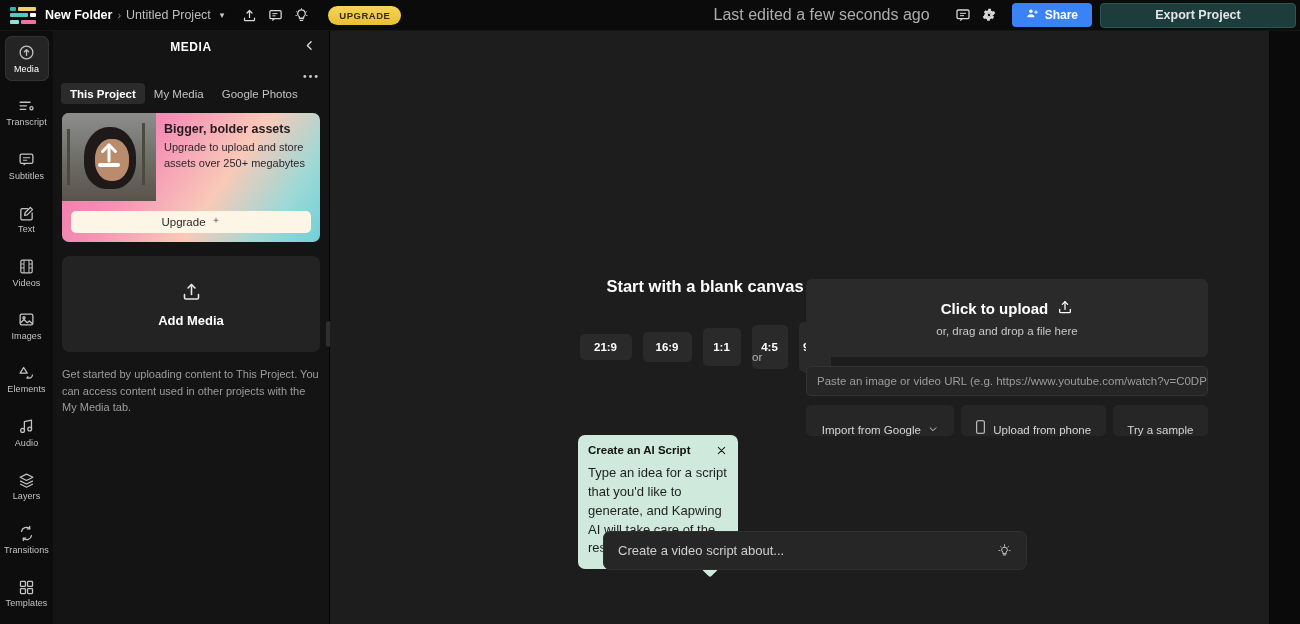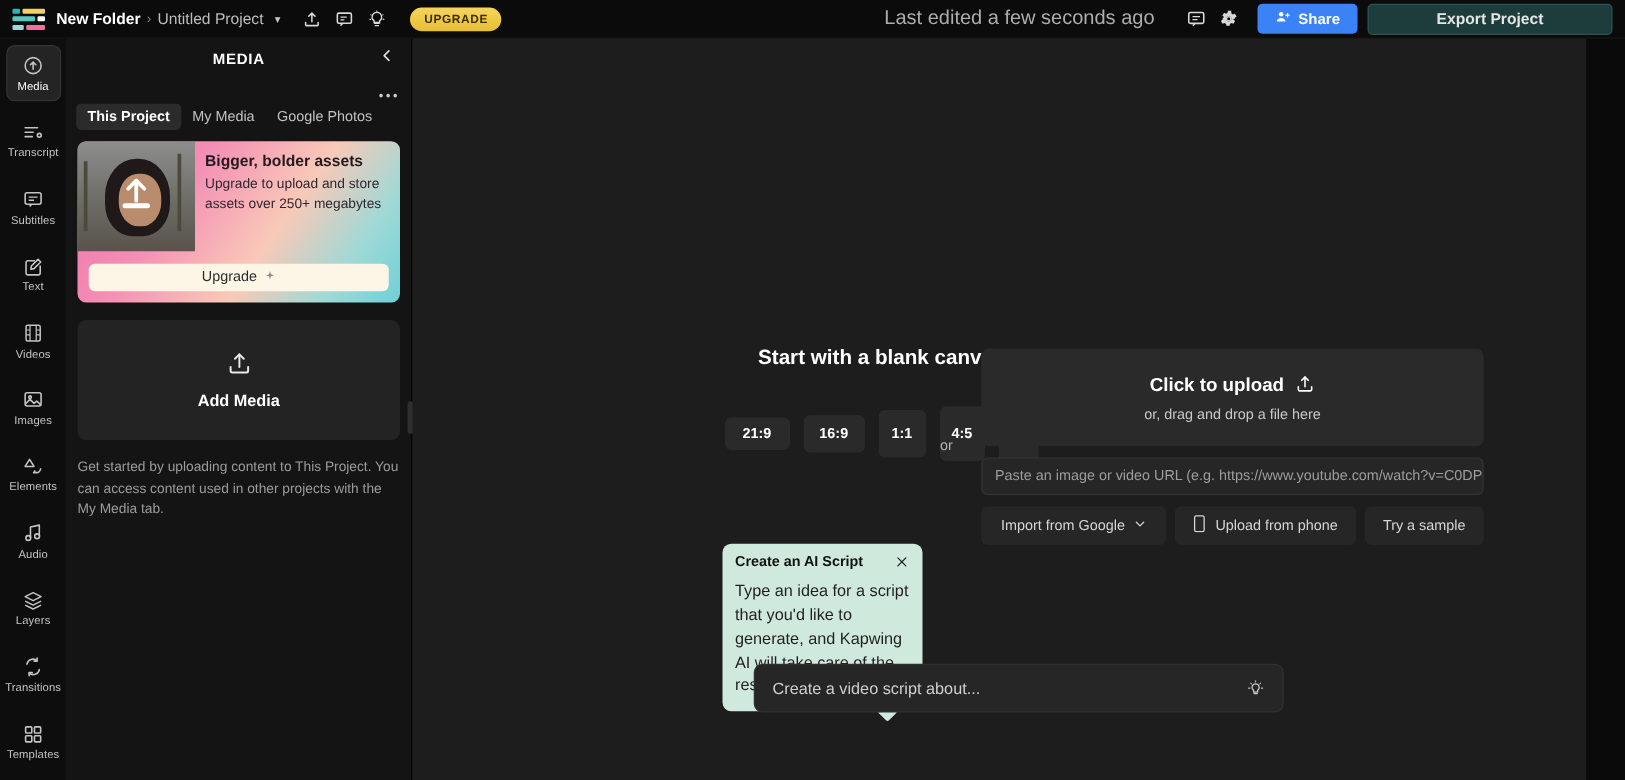--- a/index.html
+++ b/index.html
@@ -8,21 +8,21 @@
     background:#1a1a1a;
     font-family:"Liberation Sans", sans-serif;
     color:#e8e8e8;
     -webkit-font-smoothing:antialiased;
   }
   .app { position:relative; width:1300px; height:624px; display:flex; flex-direction:column; background:#000; }
 
   
   .header {
     height:31px; min-height:31px; background:#0b0b0b;
-    display:flex; align-items:center; padding:0 10px 0 10px; gap:0;
+    display:flex; align-items:center; padding:0 4px 0 10px; gap:0;
     border-bottom:1px solid #161616;
   }
   .logo { width:26px; height:17px; display:flex; flex-direction:column; justify-content:space-between; margin-right:9px; flex:none; }
   .logo-row { display:flex; gap:2px; height:4px; }
   .lb { border-radius:1px; }
   .bc-folder { font-size:12.5px; font-weight:bold; color:#fff; white-space:nowrap; }
   .bc-sep { font-size:11px; color:#8a8a8a; margin:0 5px; }
   .bc-proj { font-size:12.5px; color:#bdbdbd; white-space:nowrap; }
   .hdr-caret { margin-left:9px; font-size:9px; color:#c9c9c9; }
   .hdr-icon-btn {
@@ -101,31 +101,31 @@
   
   .canvas { flex:1; position:relative; background:#1d1d1d; }
 
   .blank-col { position:absolute; left:180px; top:246px; width:390px; }
   .blank-h { text-align:center; font-size:16.5px; font-weight:bold; color:#fff; }
   .ratio-row { margin-top:26px; display:flex; align-items:center; justify-content:center; gap:11px; height:50px; }
   .ratio-btn { background:#2a2a2a; border-radius:5px; color:#fff; font-size:11.5px; font-weight:bold;
     display:flex; align-items:center; justify-content:center; cursor:pointer; }
   .or-txt { position:absolute; left:422px; top:320px; font-size:11.5px; color:#b5b5b5; }
 
-  .upload-col { position:absolute; left:455px; top:248px; width:402px; }
+  .upload-col { position:absolute; left:476px; top:248px; width:402px; }
   .dropzone { height:78px; border-radius:6px; background:#2a2a2a;
     display:flex; flex-direction:column; align-items:center; justify-content:center; gap:7px; cursor:pointer; }
   .dz-h { font-size:15px; font-weight:bold; color:#fff; display:flex; align-items:center; gap:9px; }
   .dz-p { font-size:11.5px; color:#c9c9c9; }
   .url-input { margin-top:9px; height:30px; border-radius:5px; background:#262626; border:1px solid #333;
     display:flex; align-items:center; padding:0 10px; overflow:hidden; cursor:text; }
   .url-ph { font-size:11.5px; color:#9d9d9d; white-space:nowrap; }
   .btn-row { margin-top:9px; display:flex; gap:7px; }
   .flat-btn { height:31px; border-radius:5px; background:#262626; color:#d6d6d6; font-size:11.5px;
-    display:flex; align-items:center; justify-content:center; gap:7px; cursor:pointer; white-space:nowrap; }
+    display:flex; align-items:flex-end; justify-content:center; gap:7px; cursor:pointer; white-space:nowrap; }
   .b-google { width:155px; }
   .b-phone { width:152px; }
   .b-sample { width:100px; }
 
   
   .tooltip { position:absolute; left:248px; top:404px; width:160px; background:#cfe9dd; border-radius:7px; padding:9px 10px 11px 10px; }
   .tt-head { display:flex; align-items:flex-start; justify-content:space-between; }
   .tt-title { font-size:11.5px; font-weight:bold; color:#121212; }
   .tt-close { width:13px; height:13px; display:flex; align-items:center; justify-content:center; color:#1b1b1b; cursor:pointer; }
   .tt-body { margin-top:7px; font-size:13px; line-height:1.45; color:#1f1f1f; }

